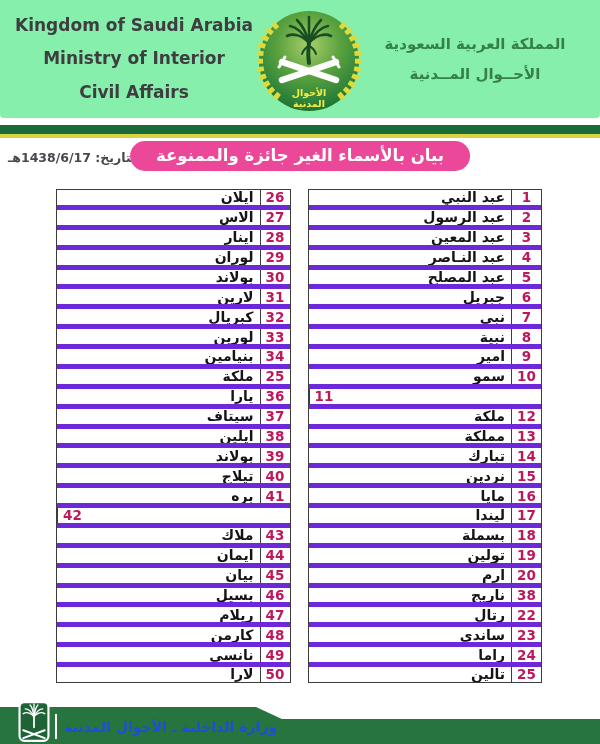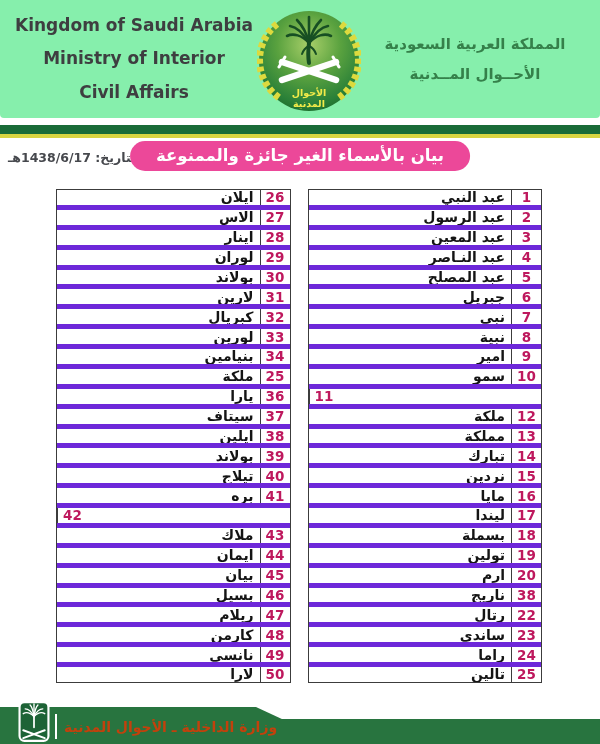--- a/index.html
+++ b/index.html
@@ -52,21 +52,21 @@
   
   .footer{position:absolute;bottom:0;left:0;right:0;height:44px;}
   .footer-strip{position:absolute;bottom:0;left:0;right:0;height:25px;background:#28743f;}
   .footer-left{
     position:absolute;bottom:0;left:0;width:284px;height:37px;background:#28743f;
     clip-path:polygon(0 0,256px 0,284px 13px,284px 37px,0 37px);
   }
   .f-emblem{position:absolute;left:18px;bottom:2px;width:32px;height:41px;}
   .f-sep{position:absolute;left:55px;bottom:5px;width:2px;height:25px;background:#ffffff;}
   .f-text{
-    position:absolute;left:64px;bottom:9px;color:#c2410c;font-weight:bold;
+    position:absolute;left:64px;bottom:9px;color:#1d4ed8;font-weight:bold;
     font-size:14px;direction:rtl;white-space:nowrap;
   }
 </style>
 </head>
 <body>
 
 <div class="page">
 
   <div class="header">
     <div class="header-en">

